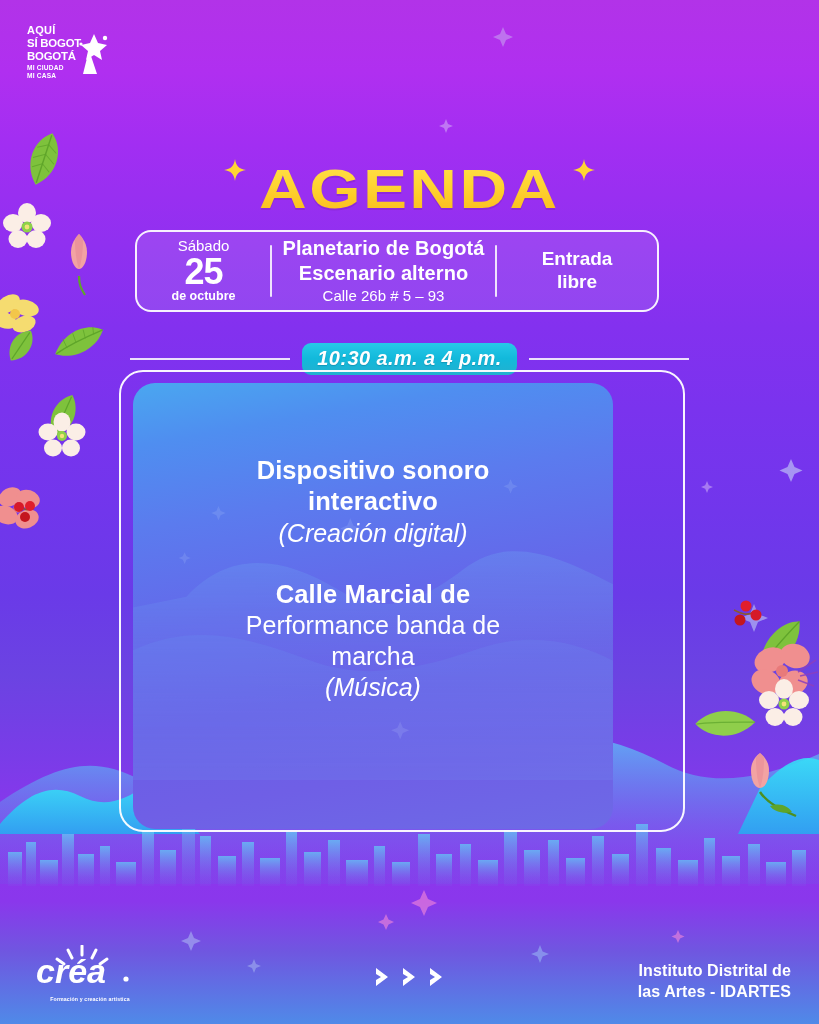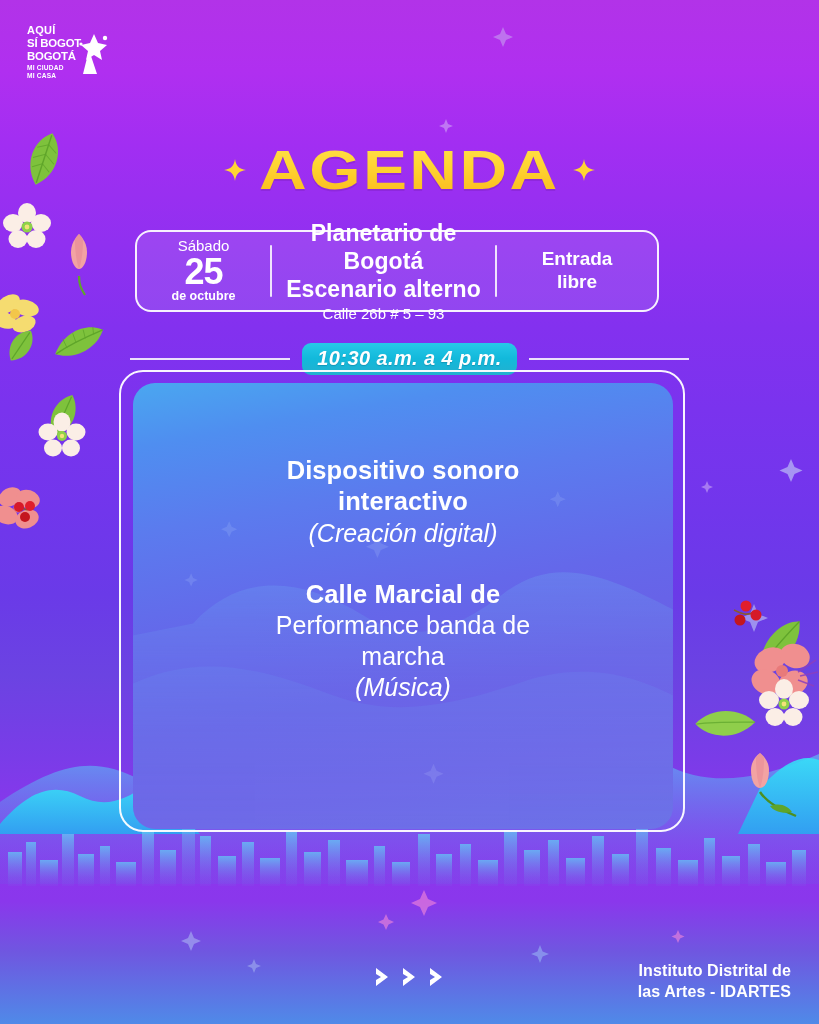--- a/index.html
+++ b/index.html
@@ -46,22 +46,22 @@
   .logo-tl .l3 { font-size:6.6px; letter-spacing:.2px; }
   .logo-tl div { color:#fff; font-weight:bold; line-height:1.18; font-family:"Liberation Sans", sans-serif; }
   .logo-tl .starmark { position:absolute; right:-4px; top:8px; }
 
   .logo-tr { position:absolute; right:28px; top:34px; display:flex; align-items:flex-end; }
   .logo-tr .word { color:#fff; font-weight:bold; font-size:24px; letter-spacing:1.2px; line-height:1; }
   .logo-tr .starmark2 { margin-left:-9px; margin-bottom:1px; }
 
   
   .title-row {
-    position:absolute; left:0; right:0; top:140px;
-    display:flex; align-items:center; justify-content:center; gap:36px;
+    position:absolute; left:0; right:0; top:159px;
+    display:flex; align-items:flex-start; justify-content:center; gap:36px;
   }
   .agenda {
     font-family:"Liberation Sans", sans-serif;
     font-weight:bold;
     font-size:56px;
     letter-spacing:2px;
     line-height:1;
     transform:scaleX(1.18);
     background:linear-gradient(180deg,#ffe14d 0%,#ffd633 38%,#f9b417 100%);
     -webkit-background-clip:text;
@@ -82,21 +82,21 @@
     display:flex; align-items:stretch;
   }
   .infocell { display:flex; flex-direction:column; align-items:center; justify-content:center; color:#fff; text-align:center; }
   .cell-date { width:133px; }
   .cell-place { flex:1; }
   .cell-free { width:160px; }
   .vdiv { width:2px; background:rgba(255,255,255,.85); margin:13px 0; border-radius:2px; }
   .d-sab { font-size:15px; font-weight:normal; line-height:1.1; }
   .d-num { font-size:36px; font-weight:bold; line-height:.98; letter-spacing:-1px; margin-top:-1px; }
   .d-mon { font-size:12.5px; font-weight:bold; line-height:1.1; margin-top:1px; }
-  .p-l1, .p-l2 { font-size:23px; font-weight:bold; line-height:1.22; letter-spacing:.1px; }
+  .p-l1, .p-l2 { font-size:20px; font-weight:bold; line-height:1.22; letter-spacing:.1px; }
   .p-l3 { font-size:15px; font-weight:normal; line-height:1.3; margin-top:1px; }
   .f-l1, .f-l2 { font-size:19px; font-weight:bold; line-height:1.2; }
 
   
   .timerow { position:absolute; left:0; right:0; top:343px; display:flex; align-items:center; justify-content:center; }
   .tline { height:2px; background:rgba(255,255,255,.85); width:160px; }
   .tpill {
     background:linear-gradient(180deg,#27c9e8 0%,#12b9db 48%,#22b0cf 100%);
     color:#fff; font-weight:bold; font-style:italic;
     font-size:20px; letter-spacing:.4px;
@@ -107,21 +107,21 @@
 
   
   .outerframe {
     position:absolute; left:119px; top:370px;
     width:566px; height:462px;
     border:2.5px solid rgba(255,255,255,.95);
     border-radius:24px;
   }
   .innerpanel {
     position:absolute; left:133px; top:383px;
-    width:540px; height:446px;
+    width:480px; height:446px;
     border-radius:22px;
     background:linear-gradient(170deg,
        #4aa7f0 0%, #4f8ef0 12%, #5b7bee 28%,
        #6468ea 48%, #6a5ee6 66%, #6f5fe6 82%, #6d6ae6 100%);
     overflow:hidden;
   }
   .innerpanel .panelmist { position:absolute; inset:0; opacity:.55; }
   .panel-text {
     position:absolute; left:0; right:0; top:0;
     padding:72px 42px 0;
@@ -526,20 +526,34 @@
       </div>
       <div class="blk2">
         <div class="blk2-b">Calle Marcial de</div>
         <div class="blk2-n">Performance banda de</div>
         <div class="blk2-n">marcha</div>
         <div class="blk2-i">(Música)</div>
       </div>
     </div>
   </div>
 
+  <div class="crea">
+    <svg width="120" height="46" viewBox="0 0 120 46">
+      <g stroke="#fff" stroke-width="3" stroke-linecap="round">
+        <path d="M52,10 L52,1"></path>
+          <path d="M42,13 L38,5"></path>
+          <path d="M62,13 L66,5"></path>
+        <path d="M34,19 L27,14"></path>
+          <path d="M70,19 L77,14"></path>
+      </g>
+      <text x="6" y="38" font-family="Liberation Sans, sans-serif" font-size="34" font-weight="bold" font-style="italic" fill="#fff">créa</text>
+      <circle cx="96" cy="34" r="2.6" fill="#fff"></circle>
+    </svg>
+    <div class="tag">Formación y creación artística</div>
+  </div>
 
   <div class="arrows">
     <svg width="18" height="22" viewBox="0 0 18 22">
       <path d="M2,2 L14,11 L2,20 L2,14 L7,11 L2,8 Z" fill="#fff"></path>
     </svg>
     <svg width="18" height="22" viewBox="0 0 18 22">
       <path d="M2,2 L14,11 L2,20 L2,14 L7,11 L2,8 Z" fill="#fff"></path>
     </svg>
     <svg width="18" height="22" viewBox="0 0 18 22">
       <path d="M2,2 L14,11 L2,20 L2,14 L7,11 L2,8 Z" fill="#fff"></path>

